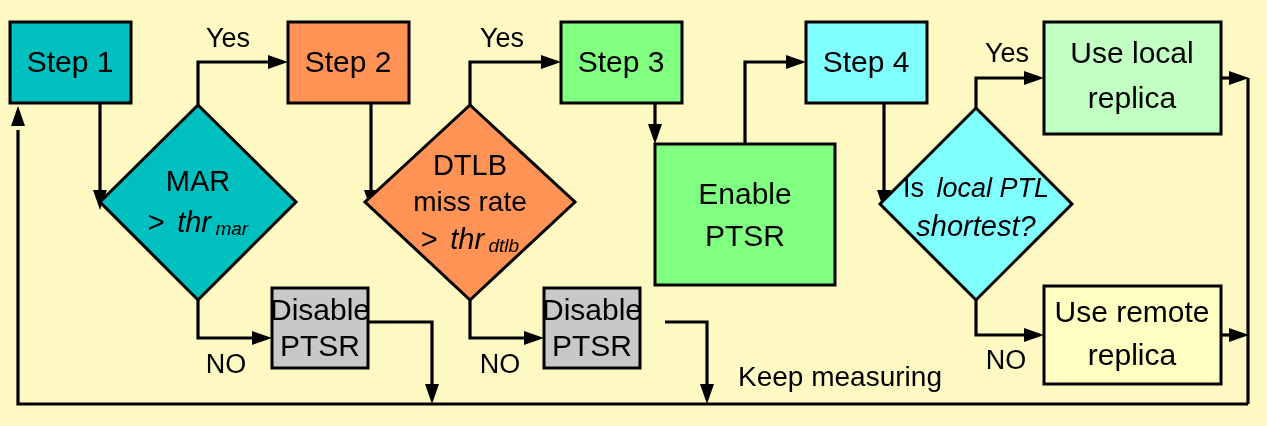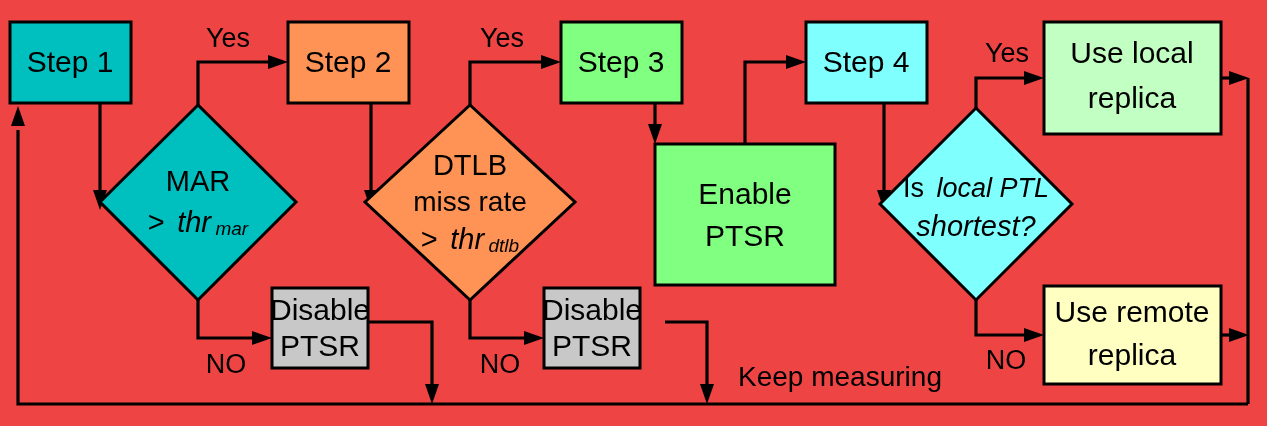--- a/index.html
+++ b/index.html
@@ -4,21 +4,21 @@
 <style>
   html, body {
     margin: 0;
     padding: 0;
     background: #ffffff;
   }
   #canvas-wrap {
     position: relative;
     width: 1267px;
     height: 426px;
-    background: #ef4444;
+    background: #fef9c3;
     font-family: "Liberation Sans", sans-serif;
     overflow: hidden;
   }
   svg#flow {
     display: block;
     width: 1267px;
     height: 426px;
   }
   .node-shape {
     stroke: #000000;

